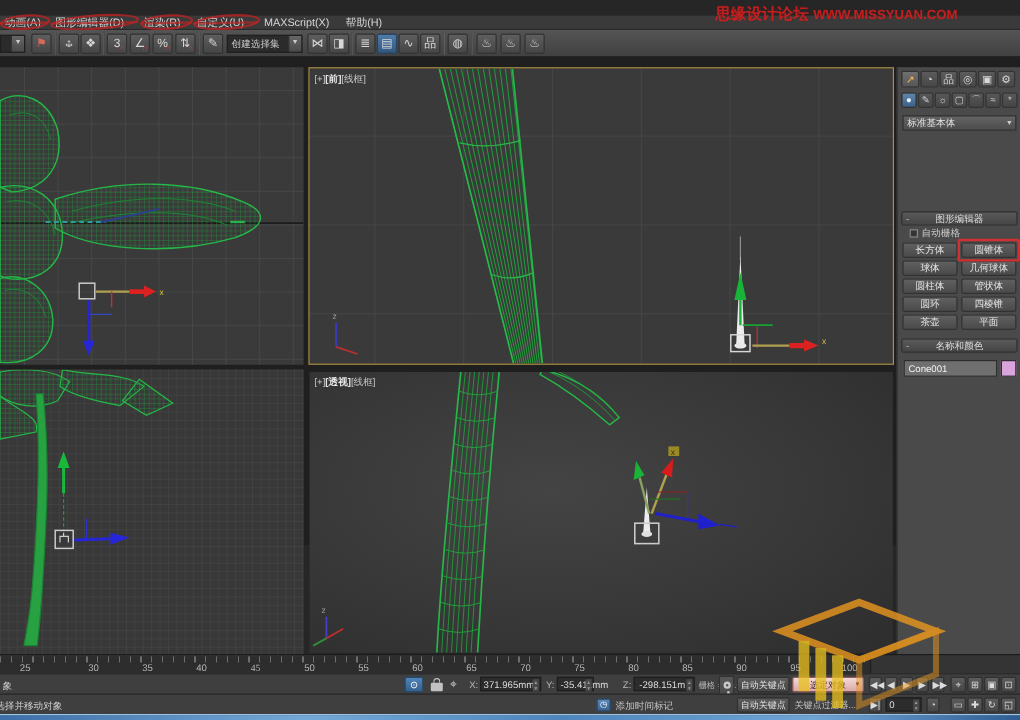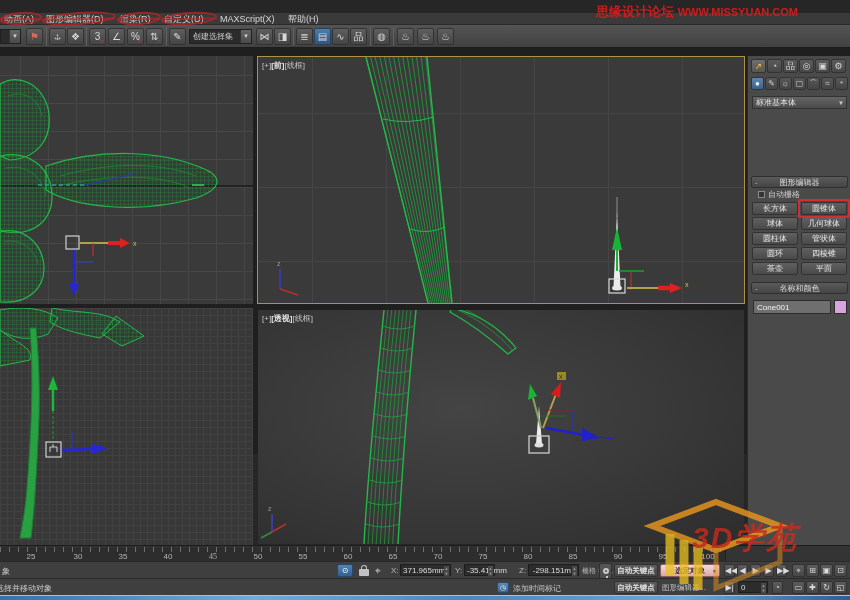--- a/index.html
+++ b/index.html
@@ -81,21 +81,21 @@
     background:repeating-linear-gradient(90deg,#6e6e6e 0 1px,transparent 1px 9px);}
   .tick-label{position:absolute;top:5px;width:20px;text-align:center;font-size:8px;color:#b4b4b4;}
 
   
   .statusrow{position:absolute;left:0;width:850px;height:17px;background:#3f3f3f;border-top:1px solid #2a2a2a;font-size:8px;color:#cfcfcf;}
   .srow1{top:561px;} .srow2{top:578px;}
   .sfield{position:absolute;height:12px;background:#2c2c2c;border:1px solid #1e1e1e;color:#dcdcdc;
     font-size:8px;line-height:11px;text-align:right;padding:0 7px 0 2px;}
   .spin{position:absolute;right:1px;top:1px;width:5px;height:10px;background:#4a4a4a;font-size:4px;line-height:5px;color:#999;text-align:center;}
   .sbtn{position:absolute;height:13px;background:linear-gradient(#5c5c5c,#464646);border:1px solid #313131;border-radius:2px;
-    font-size:7.5px;line-height:12px;text-align:center;color:#e2e2e2;font-weight:bold;}
+    font-size:7.5px;line-height:12px;text-align:center;color:#e2e2e2;}
   .sbtn.pink{background:linear-gradient(#f2dada,#dba8a8);color:#3a2020;border-color:#8a5a5a;}
   .navbtn{position:absolute;width:13px;height:13px;background:linear-gradient(#5c5c5c,#464646);border:1px solid #313131;
     border-radius:2px;font-size:8px;line-height:12px;text-align:center;color:#dcdcdc;}
   .pbk{width:11px;}
   .lockicon{position:absolute;width:10px;height:11px;}
   .lockicon .sh{position:absolute;left:2px;top:0;width:6px;height:5px;border:1.5px solid #c2c2c2;border-bottom:none;border-radius:3px 3px 0 0;}
   .lockicon .bd{position:absolute;left:0;top:4px;width:10px;height:7px;background:#c2c2c2;border-radius:1px;}
   .keybtn{position:absolute;left:599px;top:563px;width:13px;height:30px;background:linear-gradient(#565656,#424242);
     border:1px solid #303030;border-radius:2px;}
   .keybtn .kc{position:absolute;left:3px;top:4px;width:6px;height:6px;border:2px solid #c8c8c8;border-radius:50%;}
@@ -345,21 +345,21 @@
     <div class="rollout" style="top:226px;">
       <span class="minus">-</span><span>名称和颜色</span>
     </div>
     <input class="namefield" value="Cone001" style="">
     <div class="swatch"></div>
   </div>
 
   <div class="timeline">
     <div class="ruler">
       <div class="ticks"></div>
-      <span class="tick-label" style="left:21px;">25</span>
+      <span class="tick-label" style="left:11px;">25</span>
       <span class="tick-label" style="left:68px;">30</span>
       <span class="tick-label" style="left:113px;">35</span>
       <span class="tick-label" style="left:158px;">40</span>
       <span class="tick-label" style="left:203px;font-family:Liberation Serif, serif;">45</span>
       <span class="tick-label" style="left:248px;">50</span>
       <span class="tick-label" style="left:293px;">55</span>
       <span class="tick-label" style="left:338px;">60</span>
       <span class="tick-label" style="left:383px;">65</span>
       <span class="tick-label" style="left:428px;">70</span>
       <span class="tick-label" style="left:473px;">75</span>
@@ -405,37 +405,36 @@
   <div class="keybtn">
       <div class="kc"></div>
       <div class="ks"></div>
     </div>
 
   <div class="statusrow srow2">
     <span class="abs" style="left:-4px;top:4px;white-space:nowrap;">选择并移动对象</span>
     <div class="abs" style="left:497px;top:3px;width:12px;height:11px;background:linear-gradient(#5d8ab8,#3c6390);border:1px solid #2b4d70;border-radius:2px;color:#fff;font-size:7px;line-height:10px;text-align:center;">◷</div>
     <span class="abs" style="left:513px;top:4px;color:#c4c4c4;">添加时间标记</span>
     <div class="sbtn" style="left:614px;top:2px;width:44px;">自动关键点</div>
-    <span class="abs" style="left:662px;top:4px;color:#c4c4c4;white-space:nowrap;font-size:7.5px;">图形编辑器...</span>
+    <span class="abs" style="left:662px;top:4px;color:#c4c4c4;white-space:nowrap;font-size:7.5px;">关键点过滤器...</span>
     <div class="navbtn pbk" style="left:724px;top:2px;">▶|</div>
     <div class="sfield" style="left:738px;top:2px;width:30px;text-align:left;"><span>0</span><span class="spin">▲<br>▼</span></div>
     <div class="navbtn pbk" style="left:772px;top:2px;">◔</div>
     <div class="navbtn" style="left:792px;top:2px;">▭</div>
     <div class="navbtn" style="left:806px;top:2px;">✚</div>
     <div class="navbtn" style="left:820px;top:2px;">↻</div>
     <div class="navbtn" style="left:834px;top:2px;">◱</div>
   </div>
 
   <div class="taskbar"></div>
 
   <div class="wm-top">
     <span>思缘设计论坛 </span><span class="url">WWW.MISSYUAN.COM</span>
   </div>
   <div class="wm-logo">
     <svg width="210" height="102">
       <polygon points="76,4 140,28 76,52 12,28" fill="none" stroke="#e8961e" stroke-width="6" opacity="0.9"></polygon>
       <path d="M30,36 L30,78 M44,42 L44,86 M58,48 L58,92" stroke="#e8c01e" stroke-width="9" opacity="0.85"></path>
       <path d="M76,52 L140,28 L140,64 L76,90 Z" fill="none" stroke="#e8961e" stroke-width="5" opacity="0.55"></path>
     </svg>
-    <span class="wm-logo-text">3D学苑</span>
   </div>
 
 </div>
 
 </body></html>

